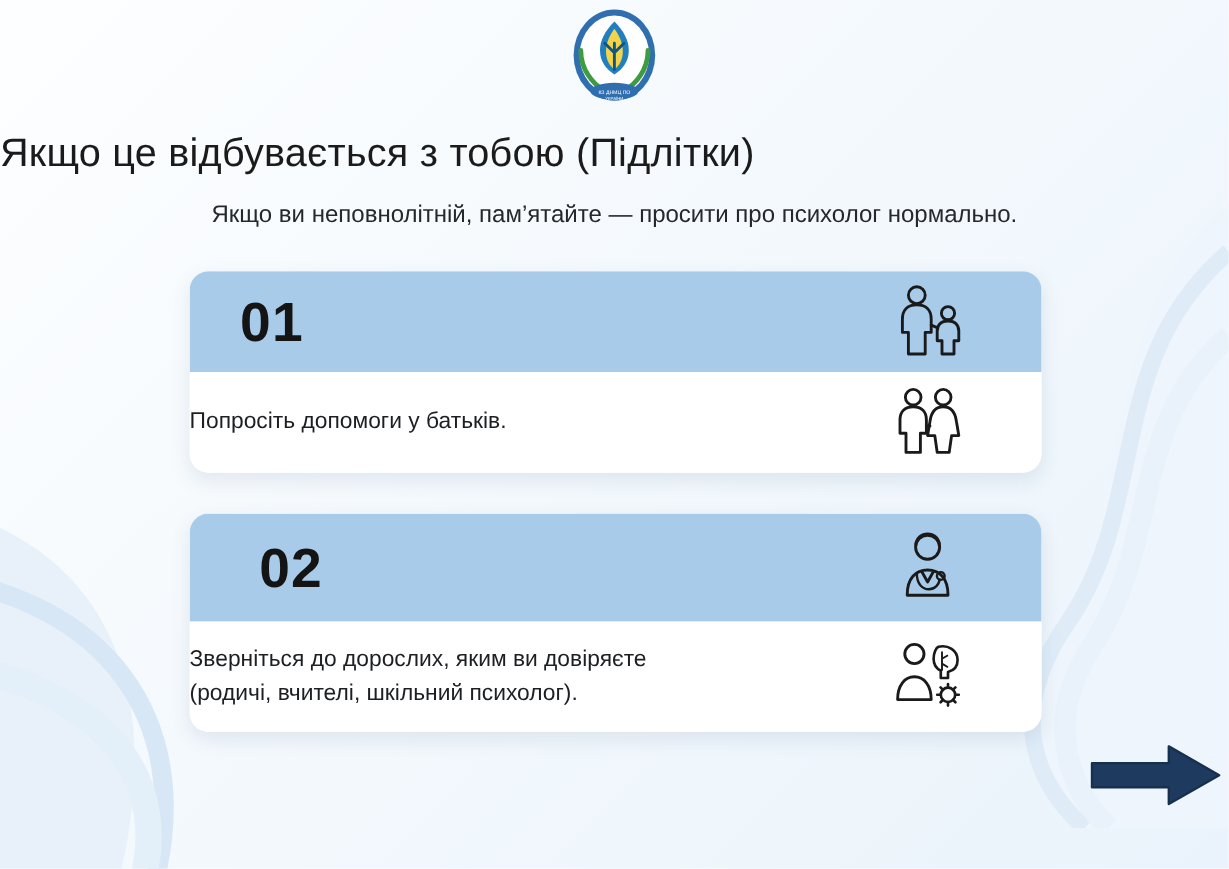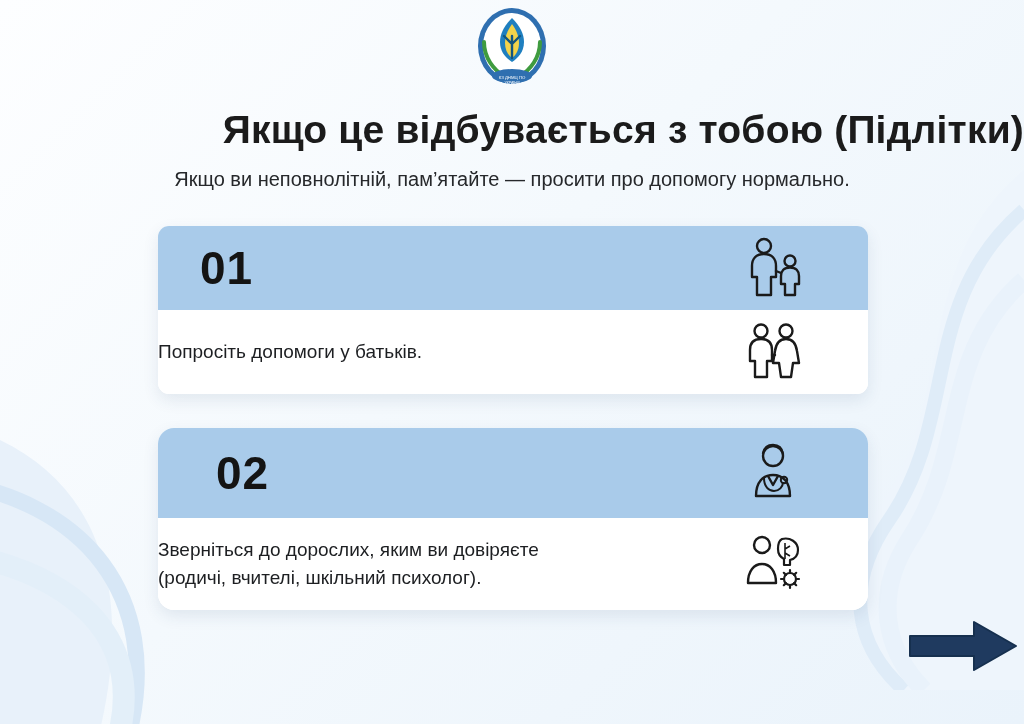--- a/index.html
+++ b/index.html
@@ -33,23 +33,23 @@
     width: 96px;
     height: 84px;
   }
   .logo-svg { display: block; }
 
   .headline {
     position: absolute;
     top: 108px;
     left: 0;
     width: 100%;
-    text-align: right;
-    font-size: 39px;
-    font-weight: bold;
+    text-align: left;
+    font-size: 33px;
+    font-weight: normal;
     color: #1b1b1b;
     letter-spacing: 0.2px;
   }
   .subhead {
     position: absolute;
     top: 168px;
     left: 0;
     width: 100%;
     text-align: center;
     font-size: 20px;
@@ -58,21 +58,21 @@
 
   .card {
     position: absolute;
     left: 158px;
     width: 710px;
     border-radius: 16px;
     background: #ffffff;
     box-shadow: 0 6px 16px rgba(40, 70, 110, 0.10);
     overflow: hidden;
   }
-  .card-1 { top: 226px; height: 168px; border-radius: 11px; }
+  .card-1 { top: 226px; height: 168px; }
   .card-2 { top: 428px; height: 182px; }
 
   .card-head {
     position: relative;
     height: 84px;
     background: #a9cbea;
     display: flex;
     align-items: center;
   }
   .card-2 .card-head { height: 90px; padding-left: 16px; }
@@ -146,21 +146,21 @@
       <path d="M48 52 L48 30 M48 38 L40 30 M48 38 L56 30" stroke="#12557f" stroke-width="2.4" fill="none" stroke-linecap="round"></path>
       <path d="M20 36 C20 52 30 64 40 70" fill="none" stroke="#3f9b3f" stroke-width="4" stroke-linecap="round"></path>
       <path d="M76 36 C76 52 66 64 56 70" fill="none" stroke="#3f9b3f" stroke-width="4" stroke-linecap="round"></path>
       <ellipse cx="48" cy="70" rx="20" ry="7" fill="#2f6fb0"></ellipse>
       <text x="48" y="72.5" font-family="'Liberation Sans', sans-serif" font-size="4.3" fill="#ffffff" text-anchor="middle">КЗ ДНМЦ ПО</text>
       <text x="48" y="77.5" font-family="'Liberation Sans', sans-serif" font-size="3.6" fill="#ffffff" text-anchor="middle">УКРАЇНИ</text>
     </svg>
   </div>
 
   <div class="headline">Якщо це  відбувається з тобою (Підлітки)</div>
-  <div class="subhead">Якщо ви неповнолітній, пам’ятайте — просити про допомогу нормально.</div>
+  <div class="subhead">Якщо ви неповнолітній, пам’ятайте — просити про психолог нормально.</div>
 
   <div class="card card-1">
     <div class="card-head">
       <div class="card-num">01</div>
       <div class="icon-slot">
         <svg width="70" height="70" viewBox="0 0 70 70">
           <circle cx="26" cy="13" r="7" fill="none" stroke="#1a1a1a" stroke-width="2.4"></circle>
           <path d="M26 21 C18 21 14 26 14 33 L14 44 L19 44 L19 62 L33 62 L33 44 L38 44 L38 33 C38 26 34 21 26 21 Z" fill="none" stroke="#1a1a1a" stroke-width="2.4" stroke-linejoin="round"></path>
           <circle cx="52" cy="28" r="5.5" fill="none" stroke="#1a1a1a" stroke-width="2.4"></circle>
           <path d="M52 34.5 C46 34.5 43 38 43 43 L43 51 L47 51 L47 62 L57 62 L57 51 L61 51 L61 43 C61 38 58 34.5 52 34.5 Z" fill="none" stroke="#1a1a1a" stroke-width="2.4" stroke-linejoin="round"></path>

